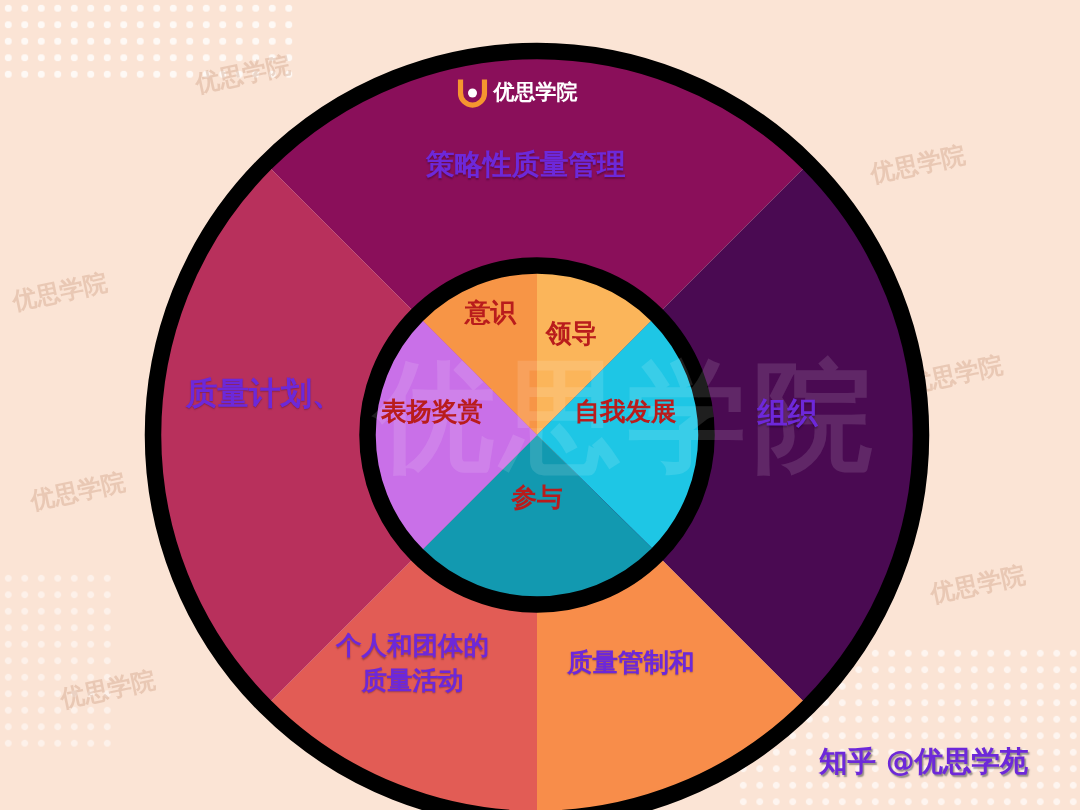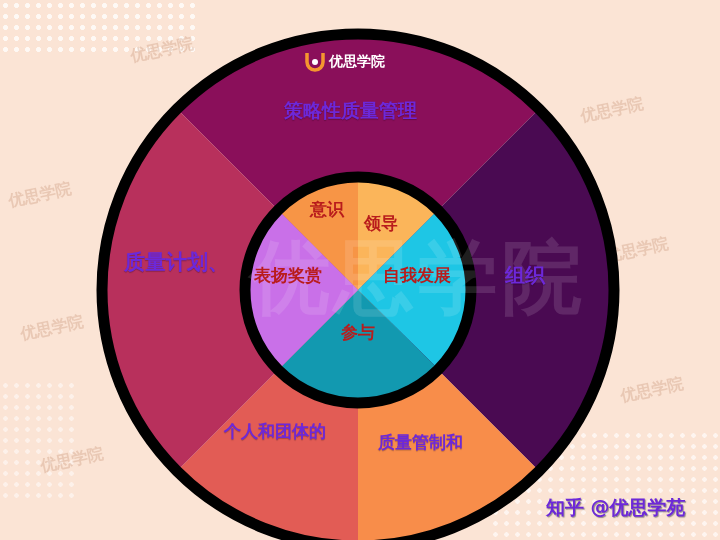--- a/index.html
+++ b/index.html
@@ -115,20 +115,21 @@
     <circle cx="10" cy="11" r="3" fill="#ffffff"></circle>
   </svg>
   <span class="logo-text">优思学院</span>
 </div>
 
 <div class="lbl white" style="left:284px;top:98px;font-size:19px;">策略性质量管理</div>
 <div class="lbl white" style="left:505px;top:262px;font-size:20px;">组织</div>
 <div class="lbl white" style="left:378px;top:431px;font-size:17px;">质量管制和</div>
 <div class="lbl white" style="left:224px;top:420px;font-size:17px;">
   <div>个人和团体的</div>
+  <div>质量活动</div>
 </div>
 <div class="lbl white" style="left:124px;top:248px;font-size:21px;text-align:right;">
   <div>质量计划、</div>
 </div>
 
 <div class="lbl dark" style="left:310px;top:198px;font-size:17px;">意识</div>
 <div class="lbl dark" style="left:364px;top:212px;font-size:17px;">领导</div>
 <div class="lbl dark" style="left:383px;top:264px;font-size:17px;text-align:right;">自我发展</div>
 <div class="lbl dark" style="left:341px;top:321px;font-size:17px;">参与</div>
 <div class="lbl dark" style="left:254px;top:264px;font-size:17px;">表扬奖赏</div>

